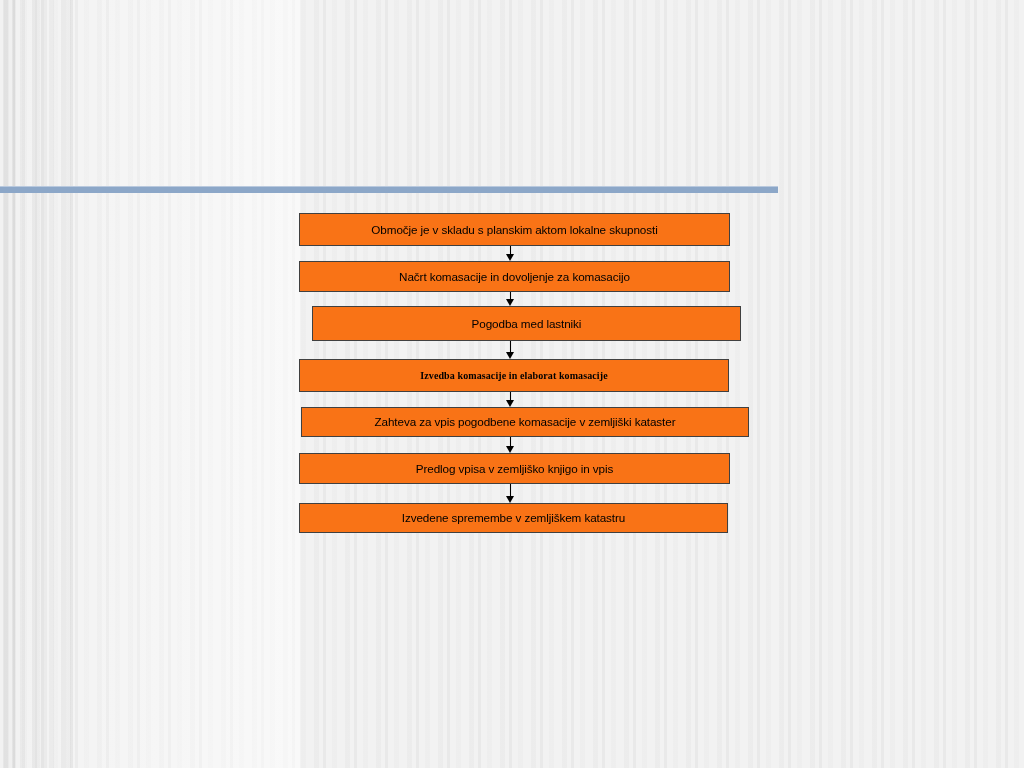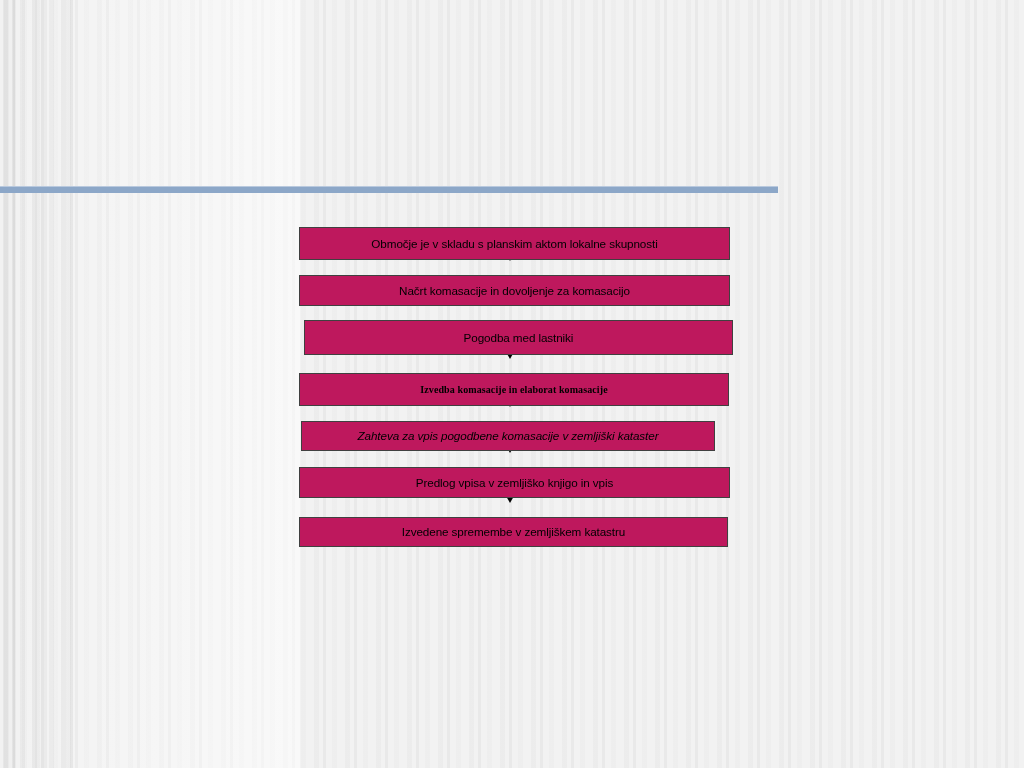--- a/index.html
+++ b/index.html
@@ -93,27 +93,26 @@
   #flow {
     position: absolute;
     left: 0;
     top: 0;
     width: 1024px;
     height: 768px;
   }
   .node {
     position: absolute;
     box-sizing: border-box;
-    background: #be185d;
+    background: #f97316;
     border: 1.6px solid #404040;
     display: flex;
     align-items: center;
     justify-content: center;
     color: #000000;
-    margin-top: 14px;
   }
   .node .node-label {
     font-family: "Liberation Sans", sans-serif;
     font-size: 11.7px;
     line-height: 1.15;
     color: #000000;
     white-space: nowrap;
     letter-spacing: -0.1px;
   }
   .node.emphasis .node-label {
@@ -179,27 +178,27 @@
     <div class="connector" style="left: 504px; top: 484px; height: 19px;">
       <div class="shaft" style="height: 13px;"></div>
       <div class="head"></div>
     </div>
     <div class="node" style="left: 299px; top: 213px; width: 431px; height: 33px;">
       <span class="node-label">Območje je v skladu s planskim aktom lokalne skupnosti</span>
     </div>
     <div class="node" style="left: 299px; top: 261px; width: 431px; height: 31px;">
       <span class="node-label">Načrt komasacije in dovoljenje za komasacijo</span>
     </div>
-    <div class="node" style="left: 304px; top: 306px; width: 429px; height: 35px; justify-content: center;">
+    <div class="node" style="left: 312px; top: 306px; width: 429px; height: 35px; justify-content: center;">
       <span class="node-label">Pogodba med lastniki</span>
     </div>
     <div class="node emphasis" style="left: 299px; top: 359px; width: 430px; height: 33px;">
       <span class="node-label">Izvedba komasacije in elaborat komasacije</span>
     </div>
-    <div class="node" style="left: 301px; top: 407px; width: 414px; height: 30px; font-style: italic;">
+    <div class="node" style="left: 301px; top: 407px; width: 448px; height: 30px;">
       <span class="node-label">Zahteva za vpis pogodbene komasacije v zemljiški kataster</span>
     </div>
     <div class="node" style="left: 299px; top: 503px; width: 429px; height: 30px;">
       <span class="node-label">Izvedene spremembe v zemljiškem katastru</span>
     </div>
     <div class="node" style="left: 299px; top: 453px; width: 431px; height: 31px;">
       <span class="node-label">Predlog vpisa v zemljiško knjigo in vpis</span>
     </div>
   </div>
 

